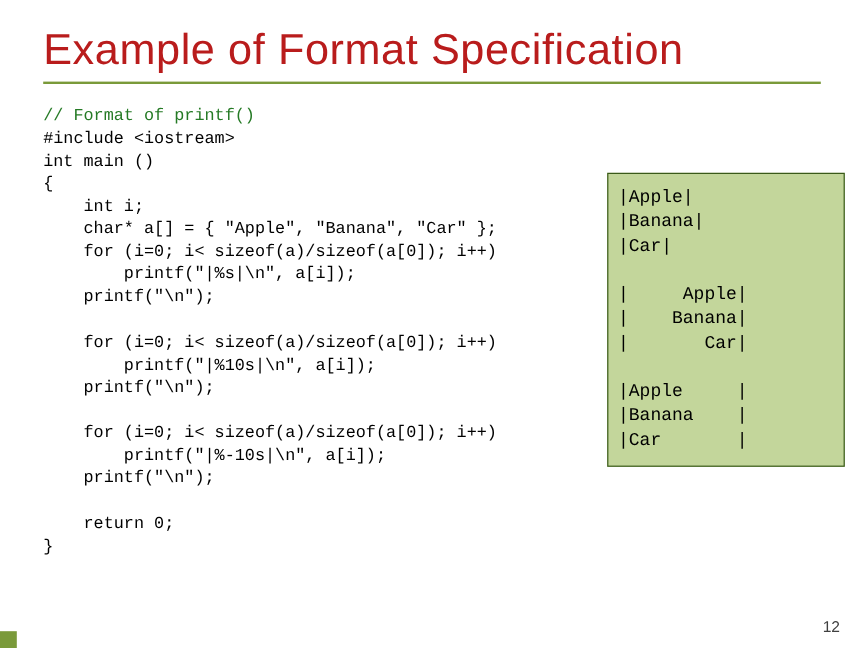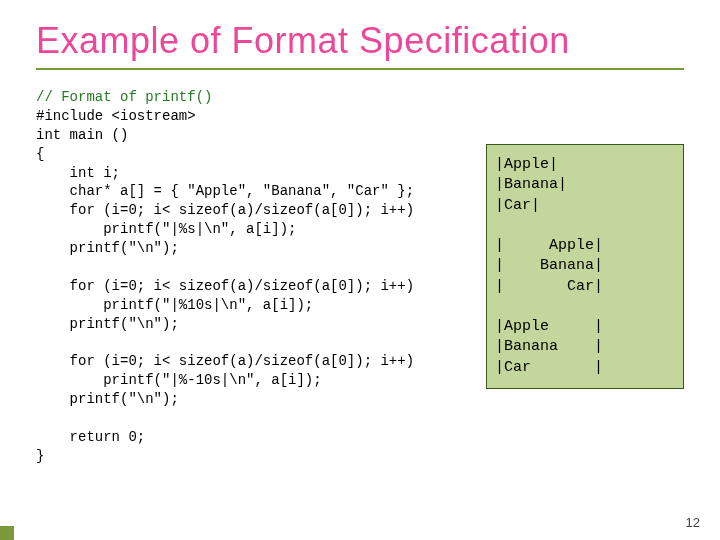--- a/index.html
+++ b/index.html
@@ -2,26 +2,26 @@
 <html><head>
 <meta charset="utf-8">
 <style>
   * { margin: 0; padding: 0; box-sizing: border-box; }
   html, body { width: 720px; height: 540px; background: #fff; font-family: Arial, sans-serif; }
   .slide {
     width: 720px; height: 540px; position: relative;
     padding: 20px 36px 0 36px;
   }
   .title {
-    font-size: 36px; color: #ec4899; font-weight: normal;
+    font-size: 36px; color: #b91c1c; font-weight: normal;
     border-bottom: 2px solid #7a9a3a;
     padding-bottom: 6px; margin-bottom: 18px;
     letter-spacing: 0.5px;
   }
-  .body { display: flex; }
+  .body { display: flex; gap: 20px; }
   .code-col { flex: 0 0 auto; width: 450px; }
   .output-col { flex: 0 0 auto; width: 198px; }
   pre.code {
     font-family: "Courier New", Courier, monospace;
     font-size: 14px; line-height: 1.35;
     white-space: pre; color: #000;
   }
   .comment { color: #257a25; }
   .outputbox {
     background: #c3d69b;

